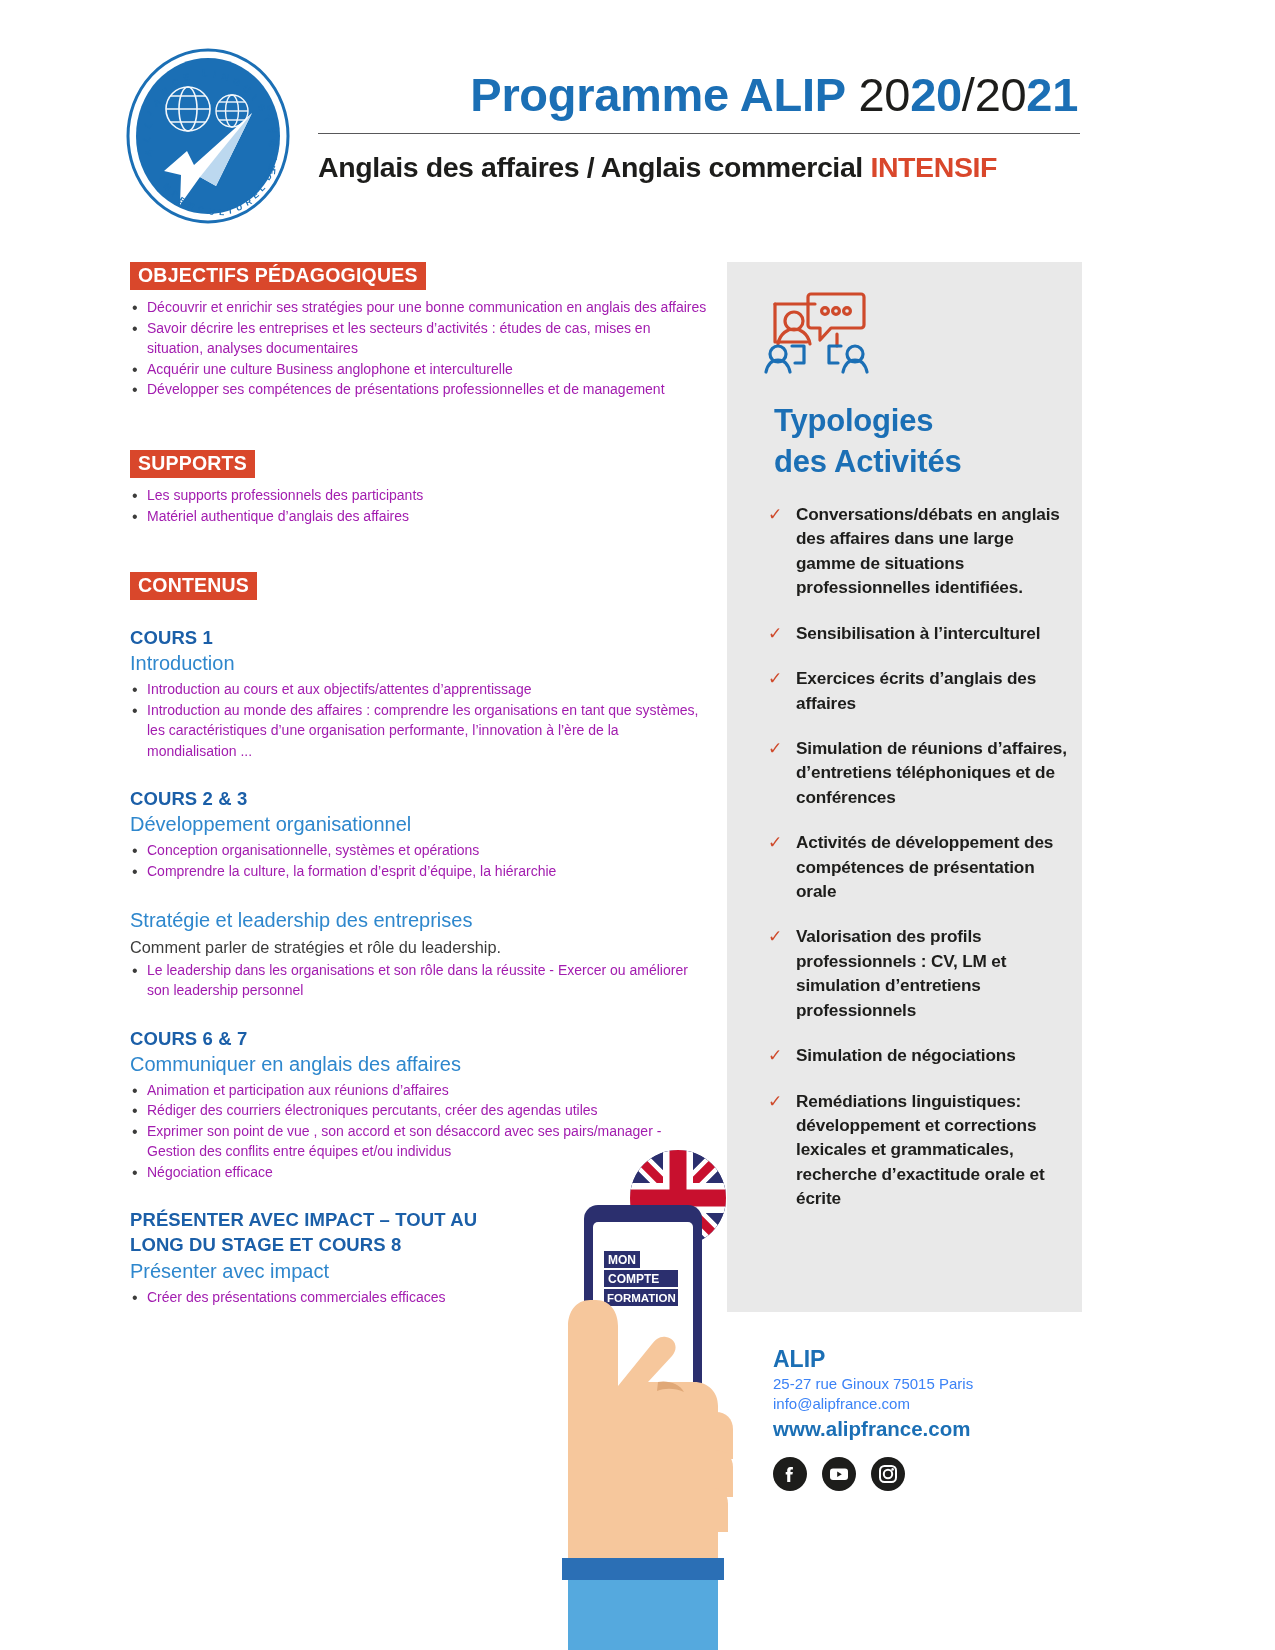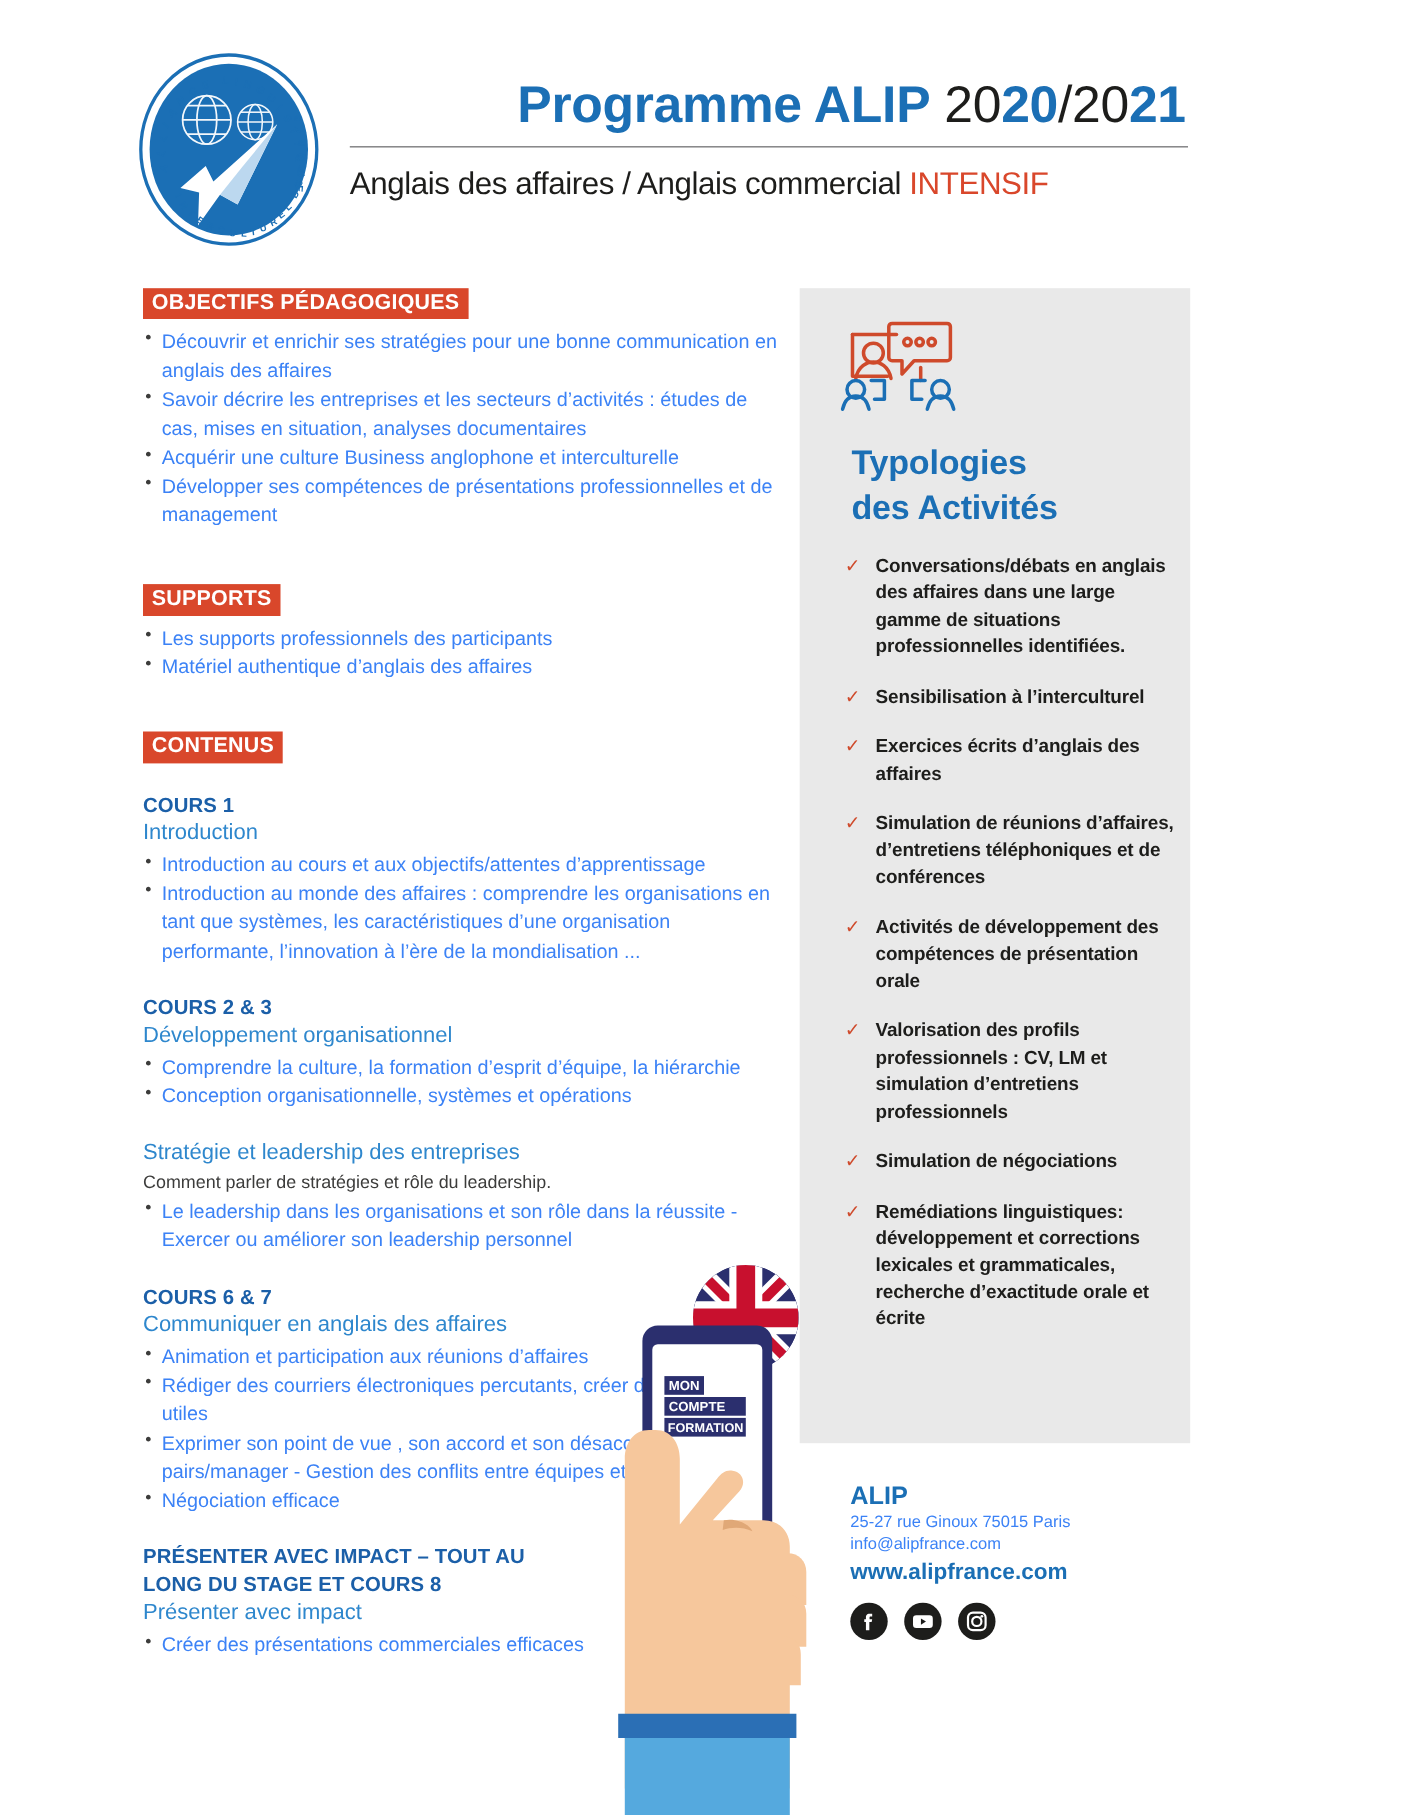--- a/index.html
+++ b/index.html
@@ -51,21 +51,21 @@
   .prog-title .t-slash { color: #1d1d1b; font-weight: 400; }
 
   .hdr-rule {
     margin-top: 14px;
     border-top: 1.4px solid #58585a;
     width: 100%;
   }
   .subtitle {
     margin-top: 17px;
     font-size: 28.5px;
-    font-weight: normal;
+    font-weight: bold;
     color: #1d1d1b;
     letter-spacing: -0.4px;
     white-space: nowrap;
   }
   .subtitle .t-orange { color: #d9472b; }
 
   
   .left-col {
     position: absolute;
     left: 130px; top: 262px;
@@ -78,22 +78,22 @@
     font-weight: bold;
     font-size: 19.5px;
     letter-spacing: 0.2px;
     padding: 3px 8px 4px 8px;
     line-height: 1.1;
   }
   .bullets { margin-top: 7px; }
   .bullet {
     position: relative;
     padding-left: 17px;
-    font-size: 18px;
-    color: #3b82f6;
+    font-size: 14px;
+    color: #a21caf;
     line-height: 1.46;
     margin-bottom: 0px;
   }
   .bullet::before {
     content: "•";
     position: absolute;
     left: 2px; top: -1px;
     font-size: 16px;
     color: #3c3c3b;
   }
@@ -334,22 +334,22 @@
       <div class="course-num">COURS 1</div>
       <div class="course-name">Introduction</div>
       <div class="bullet">Introduction au cours et aux objectifs/attentes d’apprentissage</div>
       <div class="bullet">Introduction au monde des affaires : comprendre les organisations en tant que systèmes, les caractéristiques d’une organisation performante, l’innovation à l’ère de la mondialisation ...</div>
     </div>
 
     
     <div class="course-block">
       <div class="course-num">COURS 2 &amp; 3</div>
       <div class="course-name">Développement organisationnel</div>
+      <div class="bullet">Conception organisationnelle, systèmes et opérations</div>
       <div class="bullet">Comprendre la culture, la formation d’esprit d’équipe, la hiérarchie</div>
-      <div class="bullet">Conception organisationnelle, systèmes et opérations</div>
     </div>
 
     
     <div class="course-block">
       <div class="course-name">Stratégie et leadership des entreprises</div>
       <div class="course-lead">Comment parler de stratégies et rôle du leadership.</div>
       <div class="bullet">Le leadership dans les organisations et son rôle dans la réussite - Exercer ou améliorer son leadership personnel</div>
     </div>
 
     

